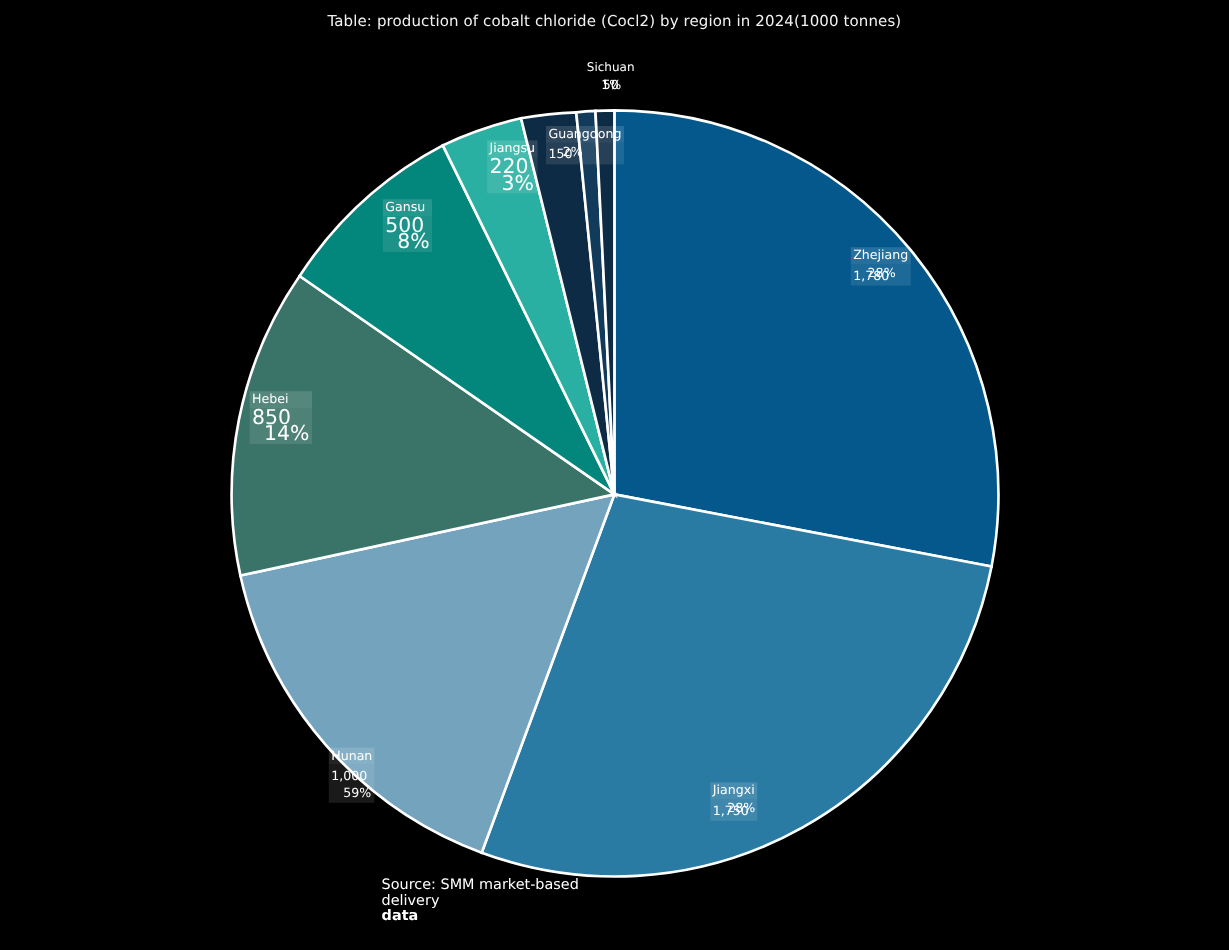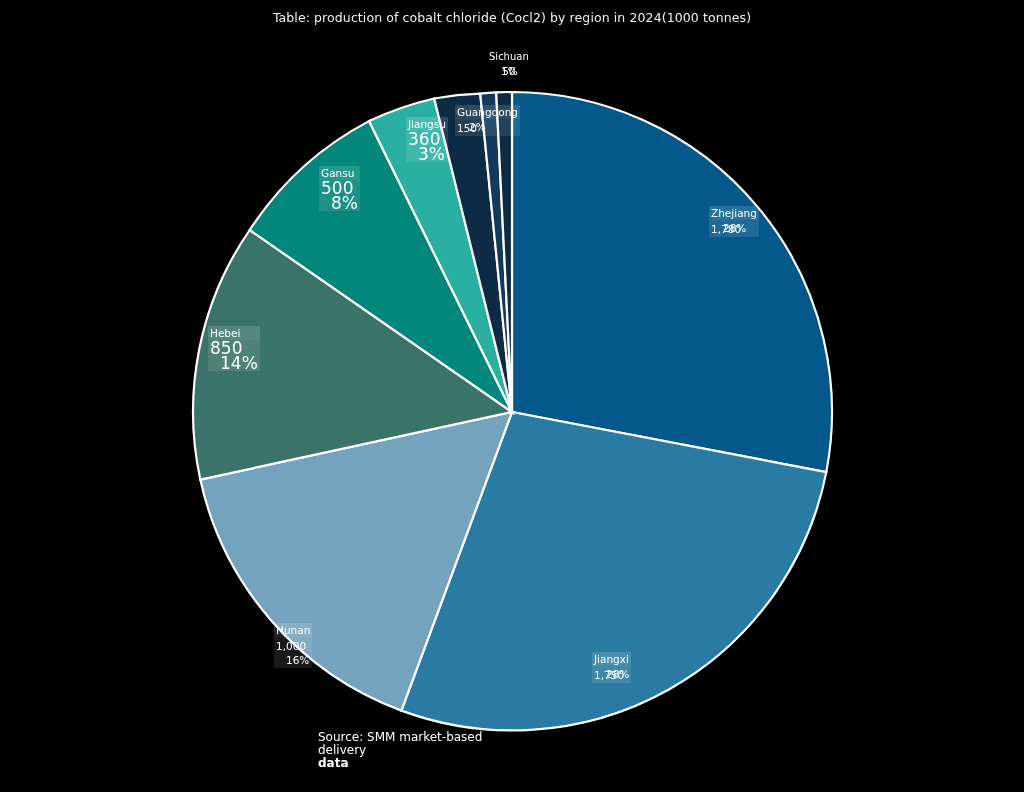--- a/index.html
+++ b/index.html
@@ -148,21 +148,21 @@
     <span class="lbl-name">Jiangxi</span>
     <span class="lbl-vals">
       <span class="lbl-value">1,750</span><span class="lbl-pct">28%</span>
     </span>
   </div>
 
   <div class="slice-label stk sm" style="left:274px; top:581px;margin-top:42px;">
     <span class="lbl-name">Hunan</span>
     <span class="lbl-vals">
       <span class="lbl-value">1,000</span>
-      <span class="lbl-pct">16%</span>
+      <span class="lbl-pct">59%</span>
     </span>
   </div>
 
   <div class="slice-label stk big" style="left:208px; top:326px;border-radius:16px;">
     <span class="lbl-name">Hebei</span>
     <span class="lbl-vals">
       <span class="lbl-value">850</span>
       <span class="lbl-pct">14%</span>
     </span>
   </div>
@@ -171,21 +171,21 @@
     <span class="lbl-name">Gansu</span>
     <span class="lbl-vals">
       <span class="lbl-value">500</span>
       <span class="lbl-pct">8%</span>
     </span>
   </div>
 
   <div class="slice-label stk big" style="left:406px; top:117px;">
     <span class="lbl-name">Jiangsu</span>
     <span class="lbl-vals">
-      <span class="lbl-value">360</span>
+      <span class="lbl-value">220</span>
       <span class="lbl-pct">3%</span>
     </span>
   </div>
 
   <div class="slice-label ov sm" style="left:455px; top:105px;">
     <span class="lbl-name">Guangdong</span>
     <span class="lbl-vals">
       <span class="lbl-value">150</span><span class="lbl-pct">2%</span>
     </span>
   </div>

